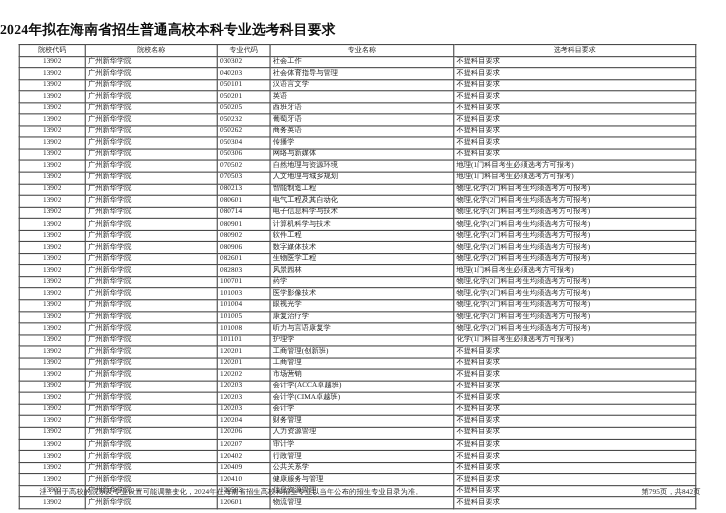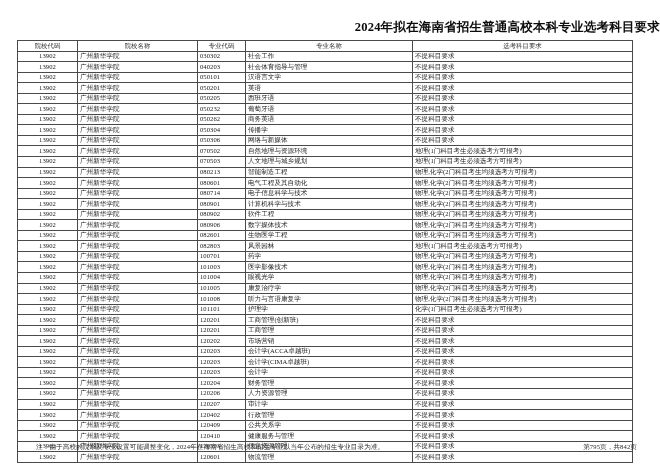--- a/index.html
+++ b/index.html
@@ -15,21 +15,21 @@
     color: #1a1a1a;
     overflow: hidden;
   }
   .page {
     position: relative;
     width: 660px;
     height: 466px;
     padding: 0;
   }
   .doc-title {
-    text-align: right;
+    text-align: left;
     font-size: 12.5px;
     font-weight: bold;
     letter-spacing: 0.2px;
     margin: 0;
     padding-top: 19px;
     padding-bottom: 0;
     line-height: 16px;
     color: #0d0d0d;
   }
   .table-wrap {

